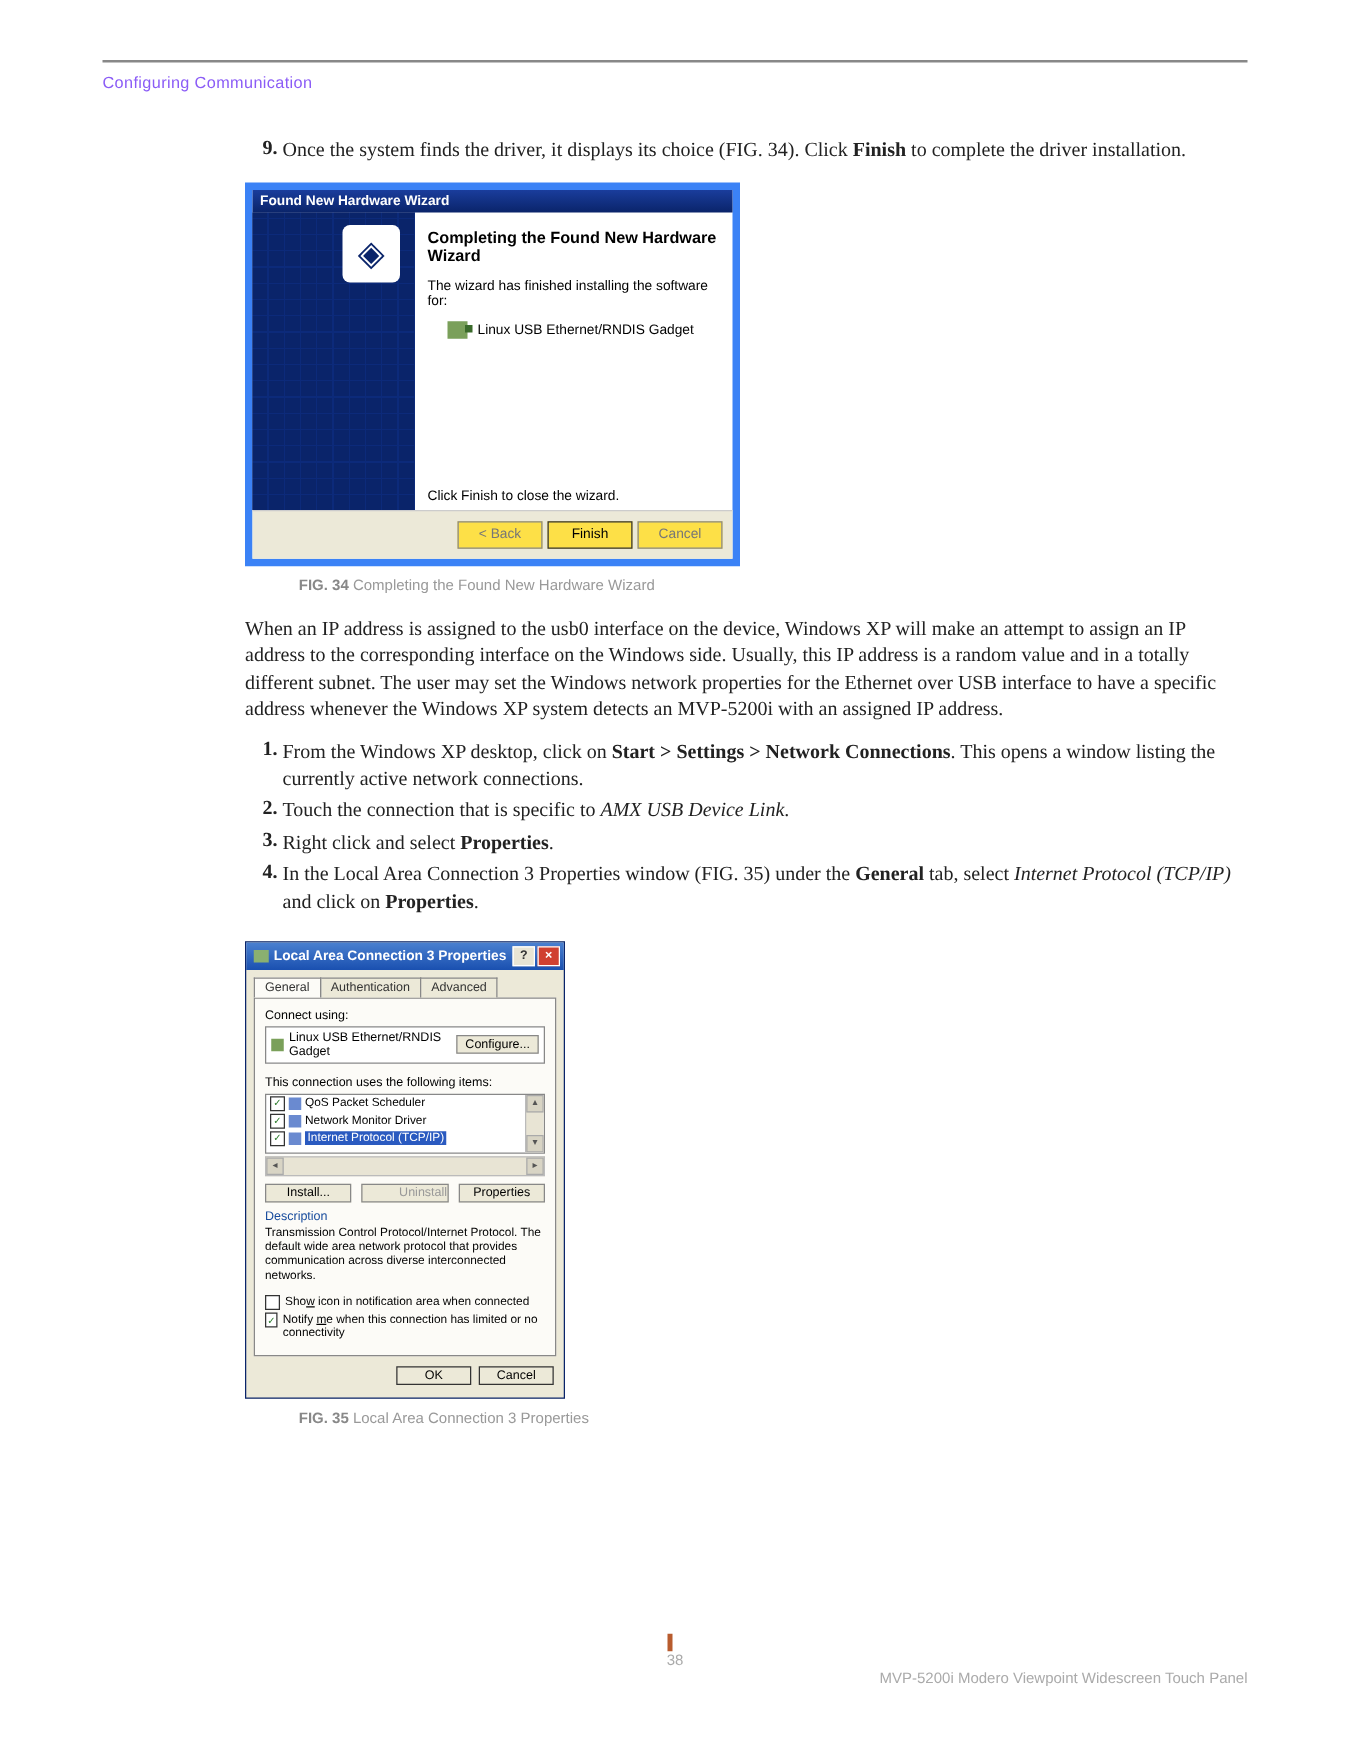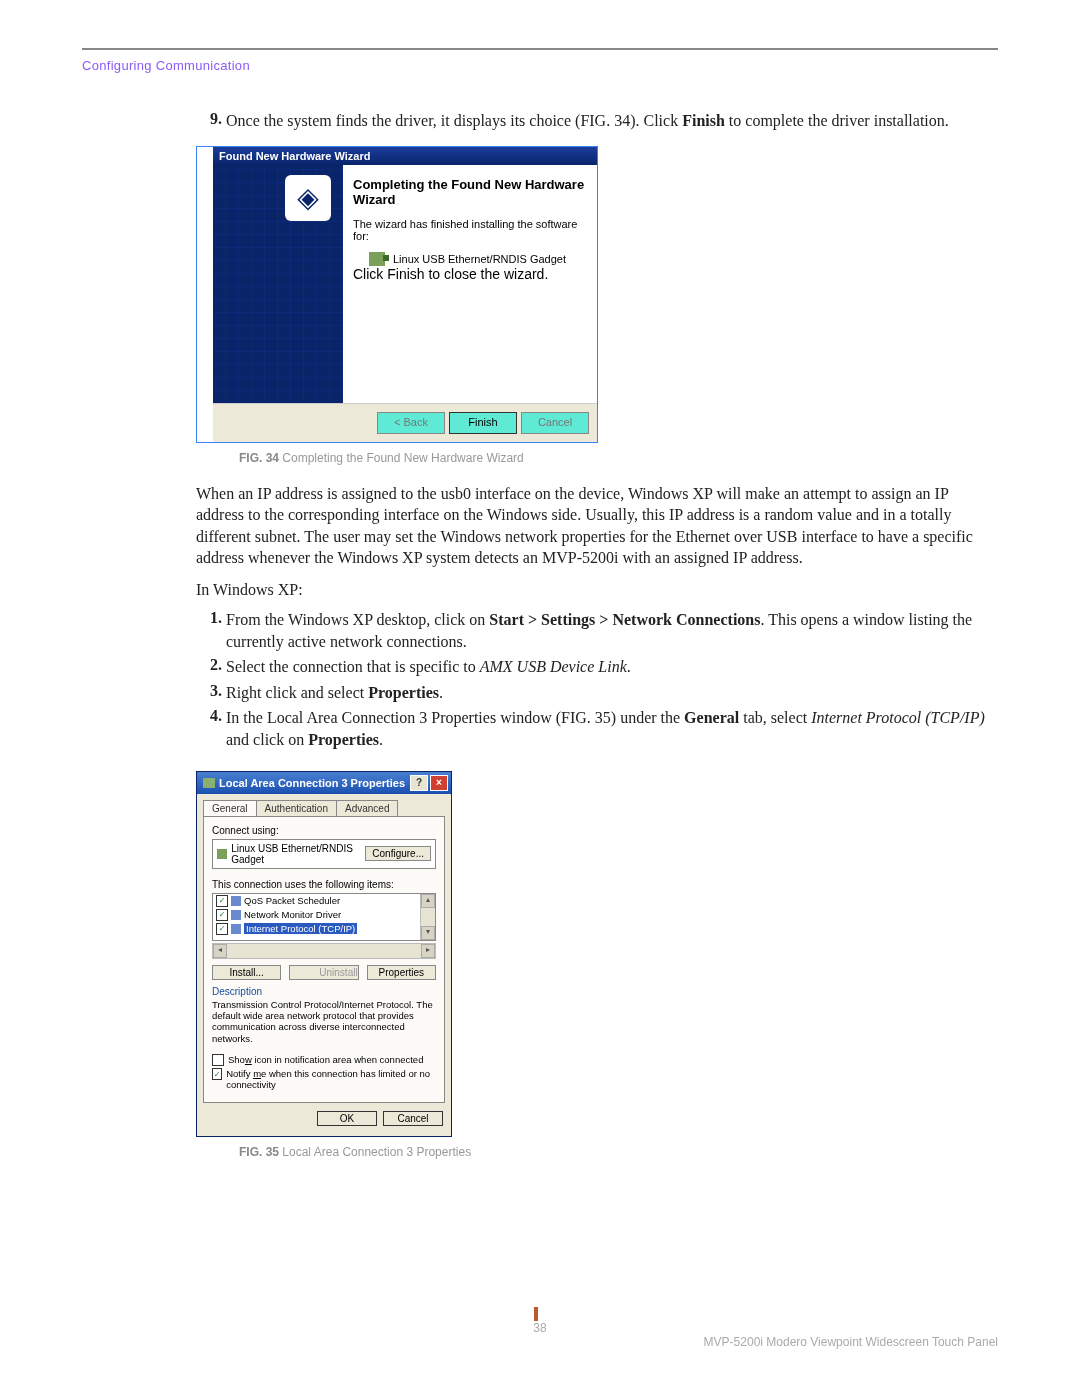--- a/index.html
+++ b/index.html
@@ -58,26 +58,25 @@
     flex: 1;
     line-height: 1.35;
   }
   .bold { font-weight: bold; }
   .italic { font-style: italic; }
 
   
   .fig34 {
     margin: 14px 0 6px 0;
     width: 384px;
-    border: 1px solid #3b82f6;
+    border: 6px solid #3b82f6;
     background: #fff;
     font-family: Tahoma, Arial, sans-serif;
     font-size: 11px;
     color: #000;
-    padding-left: 16px;
   }
   .wiz-title {
     background: #0a246a;
     background: linear-gradient(#1a3d9c, #0a246a);
     color: #fff;
     font-weight: bold;
     padding: 3px 6px;
     font-size: 11px;
   }
   .wiz-body { display: flex; height: 238px; }
@@ -110,33 +109,33 @@
     line-height: 1.2;
     margin-bottom: 10px;
   }
   .wiz-right .sub { font-size: 11px; margin-bottom: 10px; }
   .wiz-right .dev-row { display: flex; align-items: center; gap: 8px; margin-left: 16px; }
   .dev-icon { width: 16px; height: 14px; background: #7aa05a; display: inline-block; position:relative; }
   .dev-icon::after { content:""; position:absolute; right:-4px; top:3px; width:6px; height:6px; background:#3a6a2a; }
   .wiz-right .dev { font-size: 11px; }
   .wiz-body { position: relative; }
   .wiz-right { position: relative; }
-  .wiz-right .close-text2 { font-size: 14px; }
+  .wiz-right .close-text2 { margin-top: 120px; font-size: 11px; }
   .wiz-btnrow {
     display: flex;
     justify-content: flex-end;
     gap: 4px;
     padding: 8px;
     border-top: 1px solid #ccc;
     background: #ece9d8;
   }
   .wiz-btn {
     width: 66px; height: 20px;
     border: 1px solid #888;
-    background: #5eead4;
+    background: #fde047;
     font-size: 11px;
     text-align: center;
     line-height: 18px;
     color: #777;
   }
   .wiz-btn.active { color: #000; border: 1px solid #333; font-family: Tahoma, Arial, sans-serif; }
 
   .caption {
     font-family: Arial, Helvetica, sans-serif;
     font-size: 12px;
@@ -310,30 +309,29 @@
         <div class="wiz-btn">&lt; Back</div>
         <div class="wiz-btn active">Finish</div>
         <div class="wiz-btn">Cancel</div>
       </div>
     </div>
     <div class="caption">
       <span class="fb">FIG. 34</span><span>  Completing the Found New Hardware Wizard</span>
     </div>
 
     <div class="para">When an IP address is assigned to the usb0 interface on the device, Windows XP will make an attempt to assign an IP address to the corresponding interface on the Windows side. Usually, this IP address is a random value and in a totally different subnet. The user may set the Windows network properties for the Ethernet over USB interface to have a specific address whenever the Windows XP system detects an MVP-5200i with an assigned IP address.</div>
-    <div class="para-short">In Windows XP:</div>
 
     <ol class="steps" id="steps2">
         <li>
           <span class="num">1.</span>
           <span class="txt"><span>From the Windows XP desktop, click on </span><span class="bold">Start &gt; Settings &gt; Network Connections</span><span>. This opens a window listing the currently active network connections.</span></span>
         </li>
         <li>
           <span class="num">2.</span>
-          <span class="txt"><span>Select the connection that is specific to </span><span class="italic">AMX USB Device Link</span><span>.</span></span>
+          <span class="txt"><span>Touch the connection that is specific to </span><span class="italic">AMX USB Device Link</span><span>.</span></span>
         </li>
         <li>
           <span class="num">3.</span>
           <span class="txt"><span>Right click and select </span><span class="bold">Properties</span><span>.</span></span>
         </li>
         <li>
           <span class="num">4.</span>
           <span class="txt"><span>In the Local Area Connection 3 Properties window (FIG. 35) under the </span><span class="bold">General</span><span> tab, select </span><span class="italic">Internet Protocol (TCP/IP)</span><span> and click on </span><span class="bold">Properties</span><span>.</span></span>
         </li>
       </ol>

